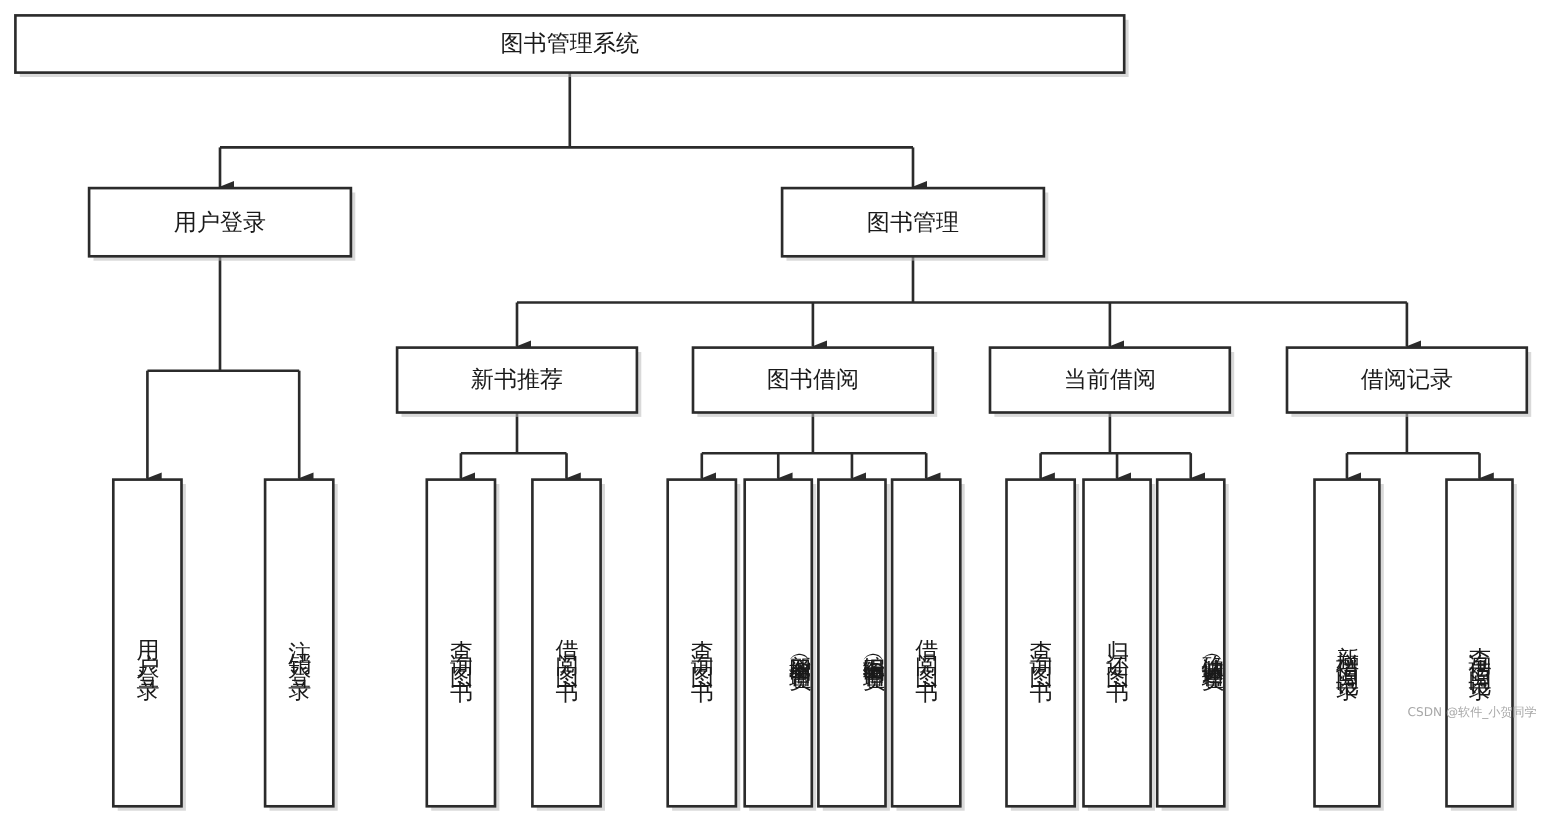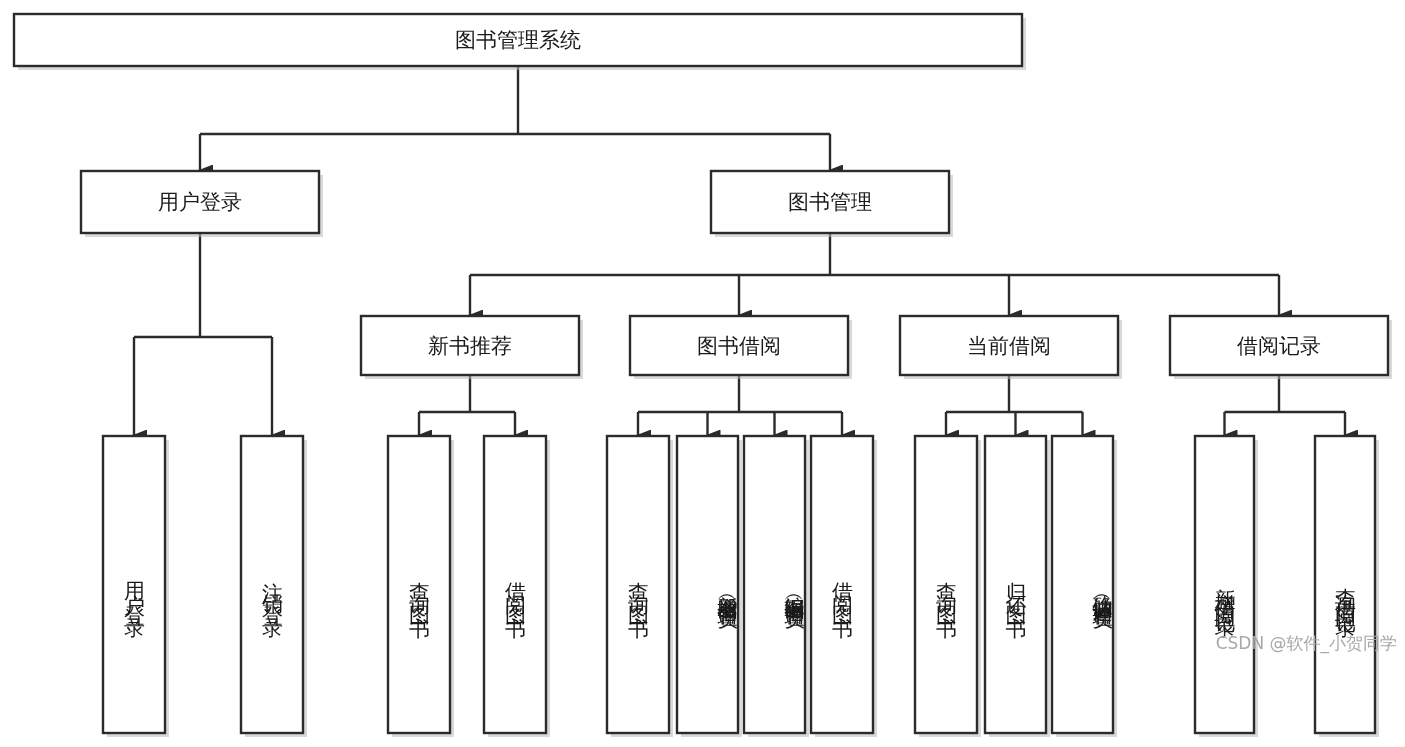--- a/index.html
+++ b/index.html
@@ -65,21 +65,21 @@
     align-items: flex-start;
     justify-content: center;
     text-align: center;
     pointer-events: none;
   }
   .watermark {
     position: absolute;
     right: 8px;
     bottom: 5px;
     font-family: "DejaVu Sans", "Liberation Sans", sans-serif;
-    font-size: 17px;
+    font-size: 11px;
     color: #a8a8a8;
     white-space: nowrap;
   }
 </style>
 </head>
 <body>
 
 <div id="diagram-root">
 
   <svg id="tree-svg" viewBox="0 0 1405 747">

